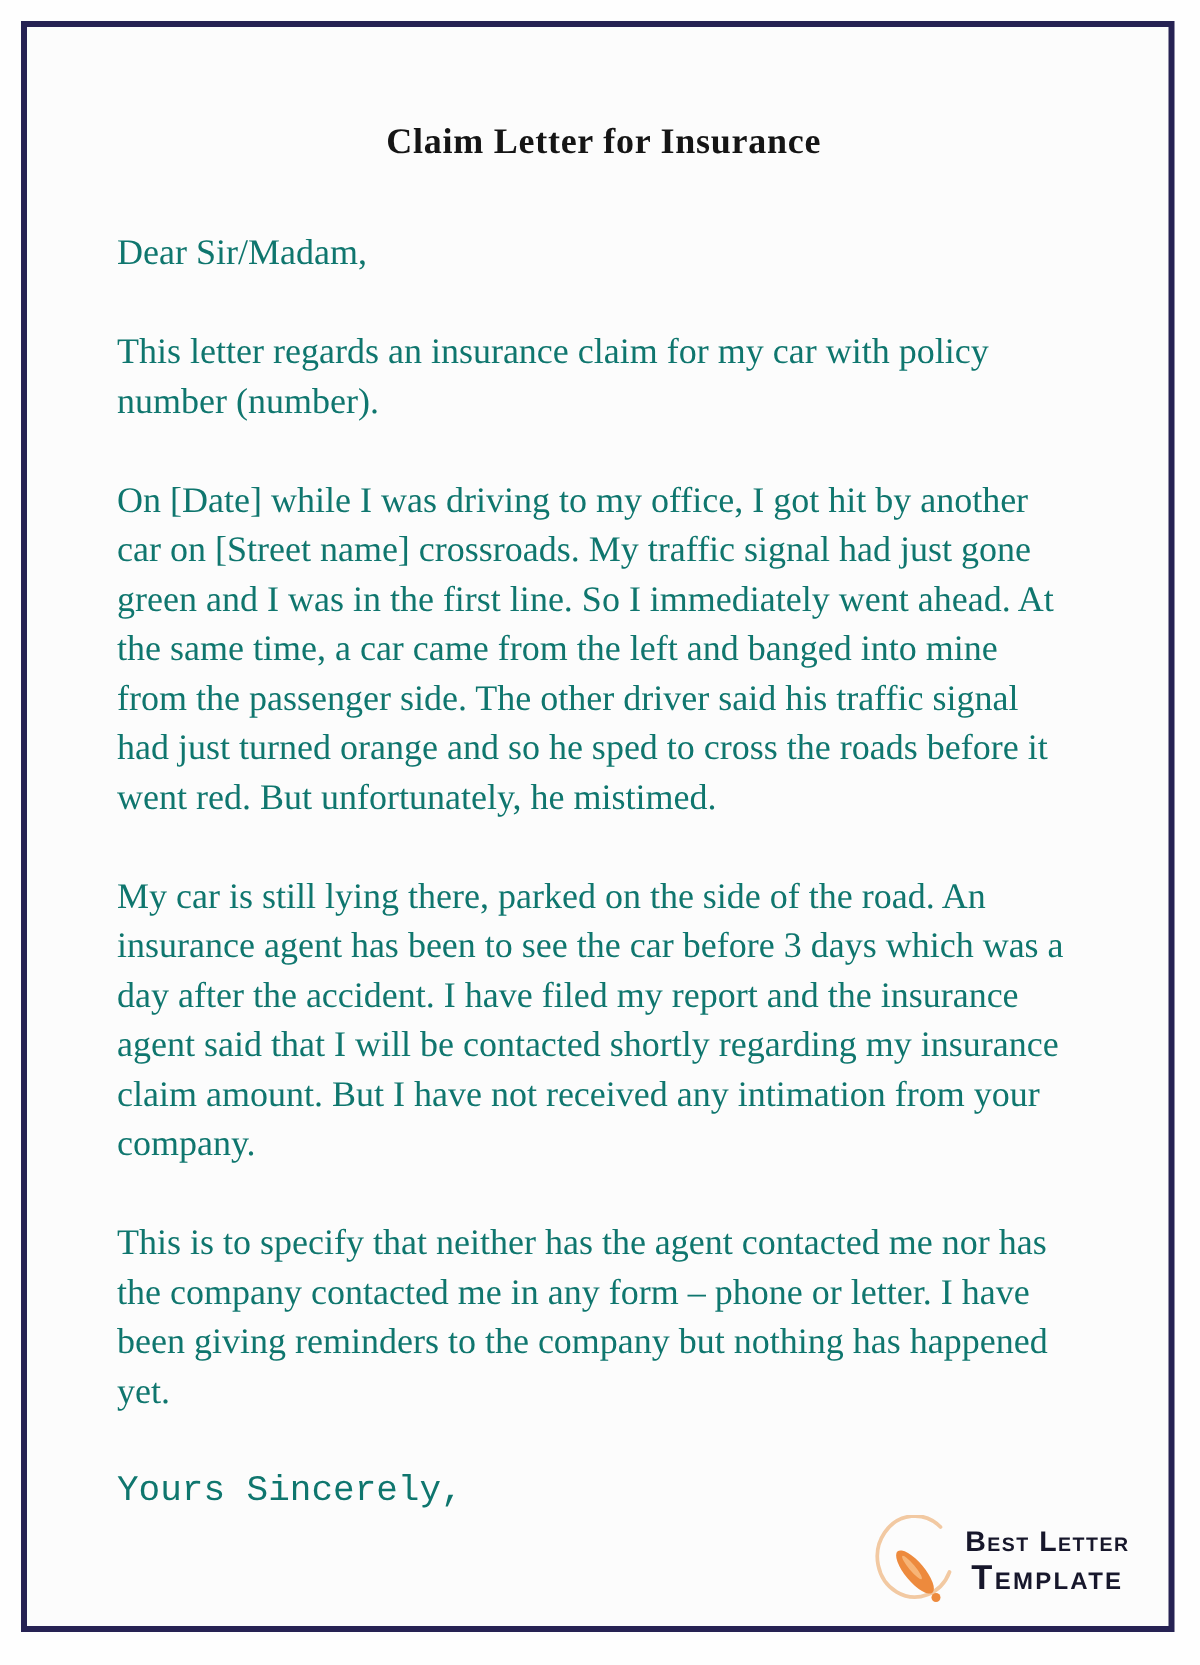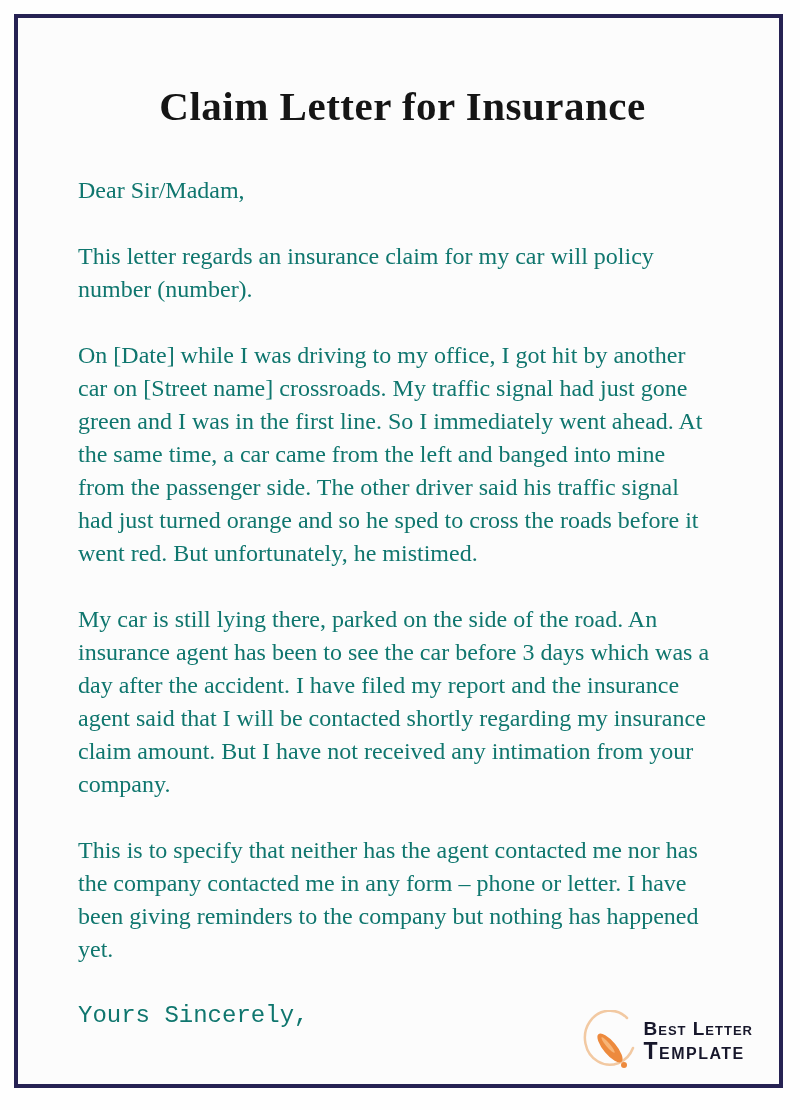--- a/index.html
+++ b/index.html
@@ -27,21 +27,21 @@
     background: #fcfcfc;
     overflow: hidden;
   }
   .letter {
     padding: 24px 52px 0 60px;
     color: #1b1b1b;
   }
   .title {
     font-family: "Liberation Serif", serif;
     font-weight: bold;
-    font-size: 41px;
+    font-size: 24px;
     letter-spacing: 0.5px;
     text-align: center;
     color: #151515;
     margin: 40px 0 44px 0;
   }
   .salutation, .para, .closing {
     font-size: 24px;
     line-height: 33px;
     margin: 0 0 33px 0;
     max-width: 634px;
@@ -72,34 +72,35 @@
     line-height: 1.05;
     text-align: left;
   }
   .logo-line1 {
     font-size: 19px;
     letter-spacing: 1px;
   }
   .logo-line2 {
     font-size: 23px;
     letter-spacing: 1.5px;
+    text-align: center;
   }
 </style>
 </head>
 <body>
 
 <div class="page">
   <div class="frame">
     <div class="letter">
 
       <h1 class="title">Claim Letter for Insurance</h1>
 
       <p class="salutation">Dear Sir/Madam,</p>
 
-      <p class="para">This letter regards an insurance claim for my car will policy number (number).</p>
+      <p class="para">This letter regards an insurance claim for my car with policy number (number).</p>
 
       <p class="para">On [Date] while I was driving to my office, I got hit by another car on [Street name] crossroads. My traffic signal had just gone green and I was in the first line. So I immediately went ahead. At the same time, a car came from the left and banged into mine from the passenger side. The other driver said his traffic signal had just turned orange and so he sped to cross the roads before it went red. But unfortunately, he mistimed.</p>
 
       <p class="para">My car is still lying there, parked on the side of the road. An insurance agent has been to see the car before 3 days which was a day after the accident. I have filed my report and the insurance agent said that I will be contacted shortly regarding my insurance claim amount. But I have not received any intimation from your company.</p>
 
       <p class="para">This is to specify that neither has the agent contacted me nor has the company contacted me in any form – phone or letter. I have been giving reminders to the company but nothing has happened yet.</p>
 
       <p class="closing">Yours Sincerely,</p>
     </div>
 

